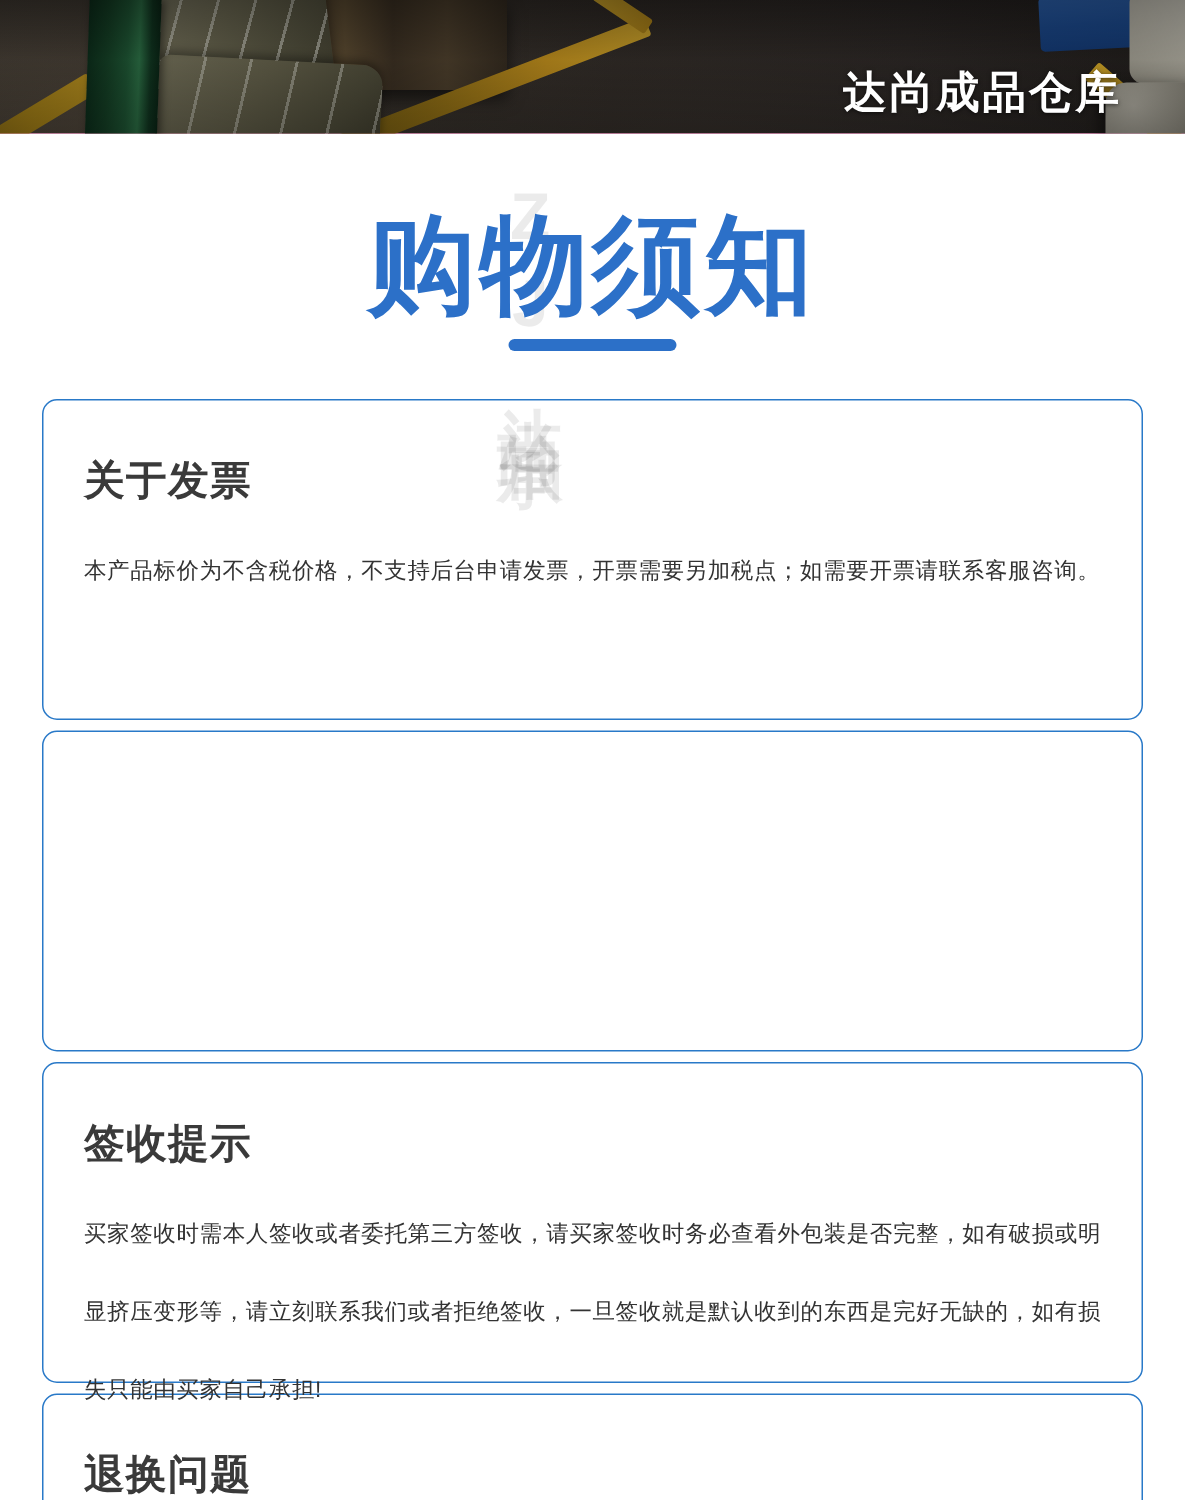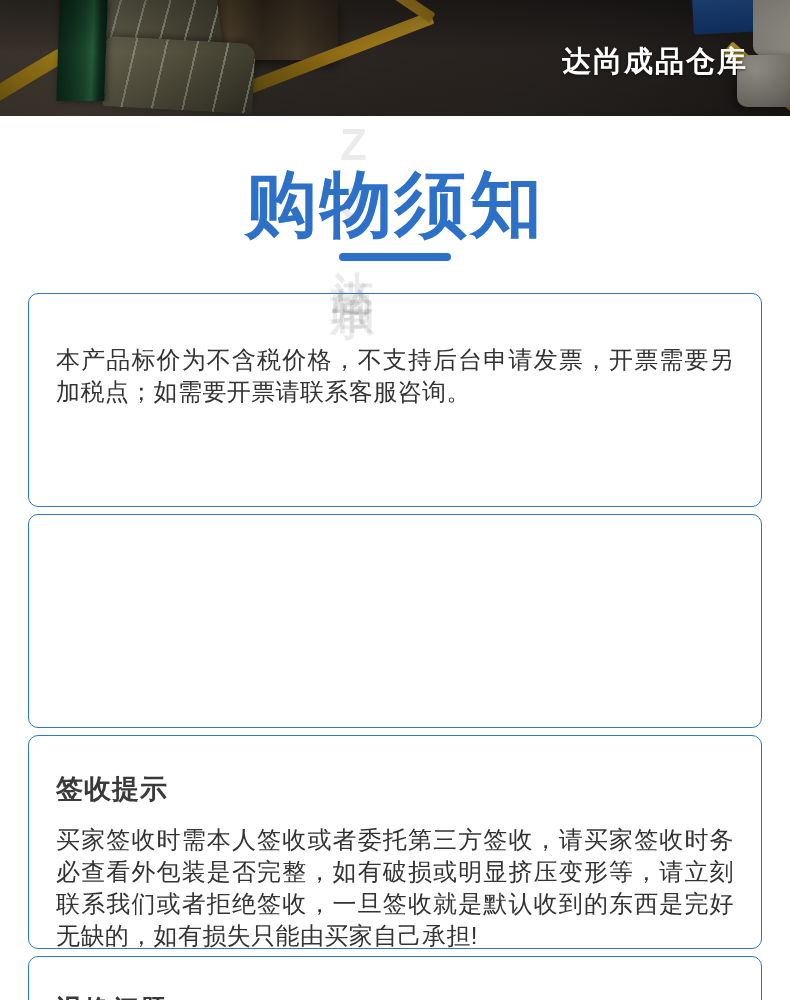--- a/index.html
+++ b/index.html
@@ -6,21 +6,21 @@
   body{width:790px;height:1000px;overflow:hidden;position:relative;
        font-family:"Liberation Sans","DejaVu Sans",sans-serif;}
 
   
   .watermark{position:absolute;left:324px;top:120px;z-index:0;
     writing-mode:vertical-rl;text-orientation:upright;
     font-size:44px;font-weight:bold;letter-spacing:9px;
     color:rgba(0,0,0,0.08);user-select:none;}
 
   
-  .banner{position:relative;width:790px;height:116px;overflow:hidden;
+  .banner{position:relative;width:790px;height:89px;overflow:hidden;
     background:#ec4899;z-index:2;}
   .banner *{position:absolute;}
   .floor{inset:0;background:
     radial-gradient(ellipse 300px 160px at 10% 100%, rgba(125,108,84,0.30), transparent 62%),
     radial-gradient(ellipse 520px 240px at 58% 125%, rgba(95,85,72,0.22), transparent 70%),
     linear-gradient(100deg,#3d3730 0%,#342f29 28%,#2a2522 52%,#262221 76%,#1f1c1a 100%);}
   .boxes{left:138px;top:0;width:200px;height:60px;
     background:linear-gradient(90deg,#57462f 0%,#6e5939 14%,#4a3c2a 30%,#5a4a31 46%,#3a2f22 62%,#4a3d2b 80%,#332a1f 100%);
     box-shadow:0 6px 10px rgba(0,0,0,0.55);}
   .box-label{left:152px;top:4px;width:52px;height:30px;
@@ -65,21 +65,21 @@
   .title-underline{width:112px;height:8px;border-radius:4px;background:#2c70c8;
     margin:8px auto 0;}
 
   
   .cards{position:relative;z-index:1;margin-top:32px;}
   .card{width:734px;height:214px;margin:0 auto 7px;box-sizing:border-box;
     border:1.5px solid #2979c8;border-radius:10px;background:transparent;
     padding:34px 27px 0;}
   .card h2{margin:0;font-size:27px;line-height:38px;font-weight:bold;color:#3a3a3a;
     letter-spacing:1px;}
-  .card p{margin:16px 0 0;font-size:24px;line-height:32px;color:#333333;
+  .card p{margin:16px 0 0;font-size:15px;line-height:52px;color:#333333;
     text-align:justify;letter-spacing:0.4px;}
 </style>
 </head>
 <body>
 
 <div class="watermark">ZJ达尚轴承</div>
 
 <div class="banner">
   <div class="floor"></div>
   <div class="boxes"></div>
@@ -98,20 +98,21 @@
   <div class="banner-caption">达尚成品仓库</div>
 </div>
 
 <div class="title-wrap">
   <h1 class="page-title">购物须知</h1>
   <div class="title-underline"></div>
 </div>
 
 <div class="cards">
   <article class="card">
+    <h2>关于发票</h2>
     <p>本产品标价为不含税价格，不支持后台申请发票，开票需要另加税点；如需要开票请联系客服咨询。</p>
   </article>
   <article class="card">
   </article>
   <article class="card">
     <h2>签收提示</h2>
     <p>买家签收时需本人签收或者委托第三方签收，请买家签收时务必查看外包装是否完整，如有破损或明显挤压变形等，请立刻联系我们或者拒绝签收，一旦签收就是默认收到的东西是完好无缺的，如有损失只能由买家自己承担!</p>
   </article>
   <article class="card">
     <h2>退换问题</h2>

